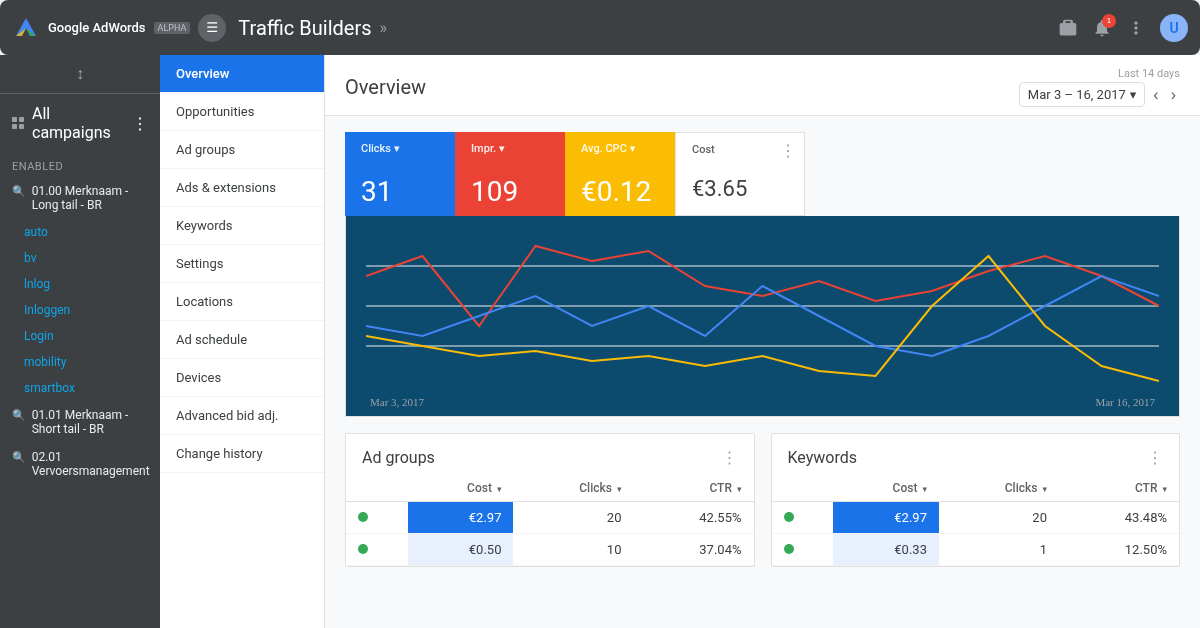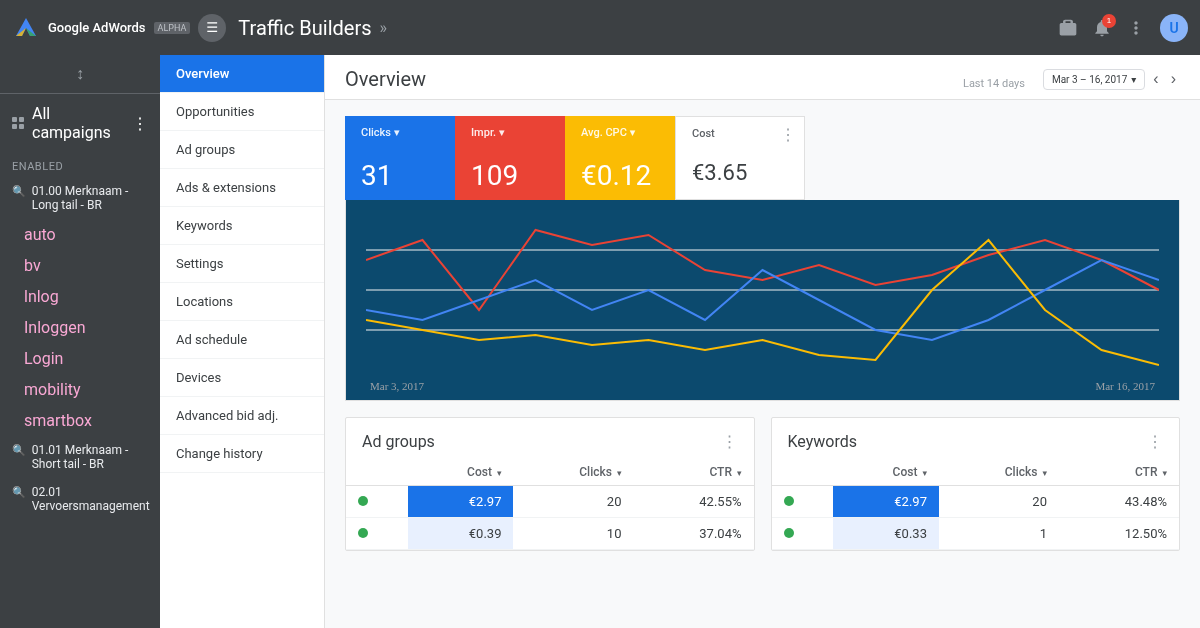--- a/index.html
+++ b/index.html
@@ -8,20 +8,21 @@
     
     .top-nav {
       background: #3c4043;
       color: #fff;
       height: 55px;
       display: flex;
       align-items: center;
       padding: 0 12px;
       flex-shrink: 0;
       z-index: 10;
+      border-radius: 8px;
     }
     .top-nav .logo-area {
       display: flex;
       align-items: center;
       gap: 8px;
       margin-right: 8px;
     }
     .top-nav .logo-icon {
       width: 28px;
       height: 28px;
@@ -168,22 +169,22 @@
       gap: 6px;
     }
     .sidebar-campaign-item .search-icon {
       color: #9aa0a6;
       font-size: 11px;
       margin-top: 1px;
       flex-shrink: 0;
     }
     .sidebar-sub-item {
       padding: 6px 12px 6px 24px;
-      font-size: 16px;
-      color: #f9a8d4;
+      font-size: 12px;
+      color: #0ea5e9;
       cursor: pointer;
     }
 
     
     .secondary-sidebar {
       background: #fff;
       width: 165px;
       flex-shrink: 0;
       border-right: 1px solid #e0e0e0;
       overflow-y: auto;
@@ -218,37 +219,38 @@
       justify-content: space-between;
       border-bottom: 1px solid #e0e0e0;
     }
     .content-header .title {
       font-size: 20px;
       font-weight: 400;
       color: #3c4043;
     }
     .content-header .date-range {
       display: flex;
+      flex-direction: column;
       align-items: flex-end;
-      gap: 18px;
+      gap: 2px;
     }
     .content-header .date-label {
       font-size: 11px;
       color: #9aa0a6;
     }
     .content-header .date-picker {
       display: flex;
       align-items: center;
       gap: 4px;
       border: 1px solid #dadce0;
       padding: 4px 8px;
       border-radius: 4px;
       background: #fff;
       cursor: pointer;
-      font-size: 10px;
+      font-size: 13px;
       color: #3c4043;
     }
     .date-nav-btn {
       background: none;
       border: none;
       color: #5f6368;
       cursor: pointer;
       font-size: 16px;
       padding: 2px 4px;
     }
@@ -598,21 +600,21 @@
           </thead>
           <tbody>
             <tr>
               <td><span class="status-dot"></span></td>
               <td class="cell-blue">€2.97</td>
               <td>20</td>
               <td>42.55%</td>
             </tr>
             <tr>
               <td><span class="status-dot"></span></td>
-              <td class="cell-light-blue">€0.39</td>
+              <td class="cell-light-blue">€0.50</td>
               <td>10</td>
               <td>37.04%</td>
             </tr>
           </tbody>
         </table>
       </div>
 
       <div class="panel">
         <div class="panel-header">
           <span class="panel-title">Keywords</span>

